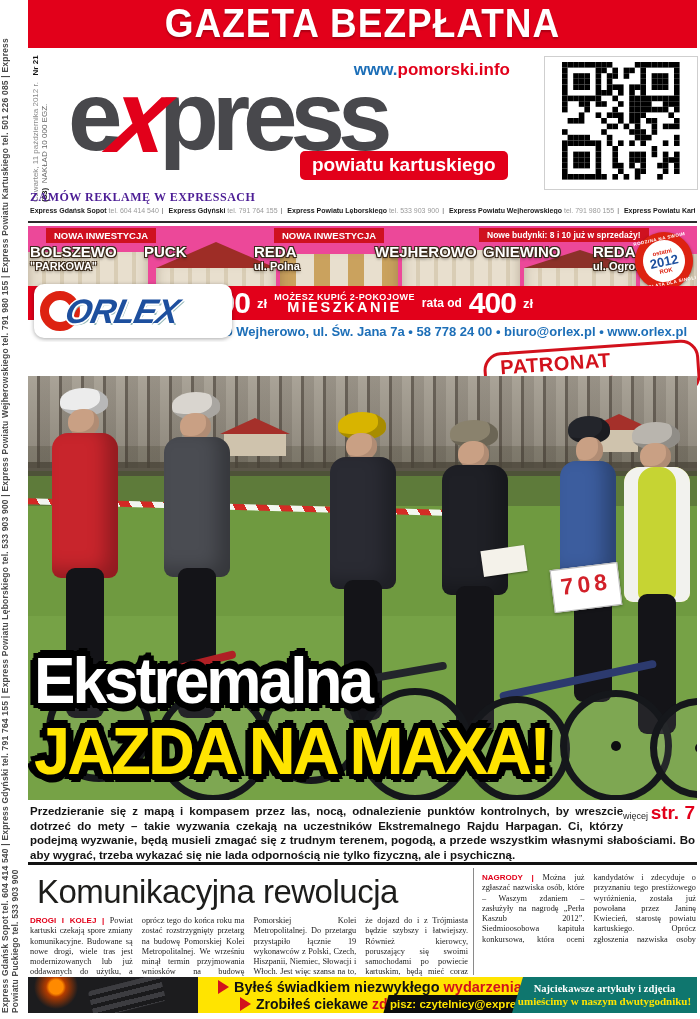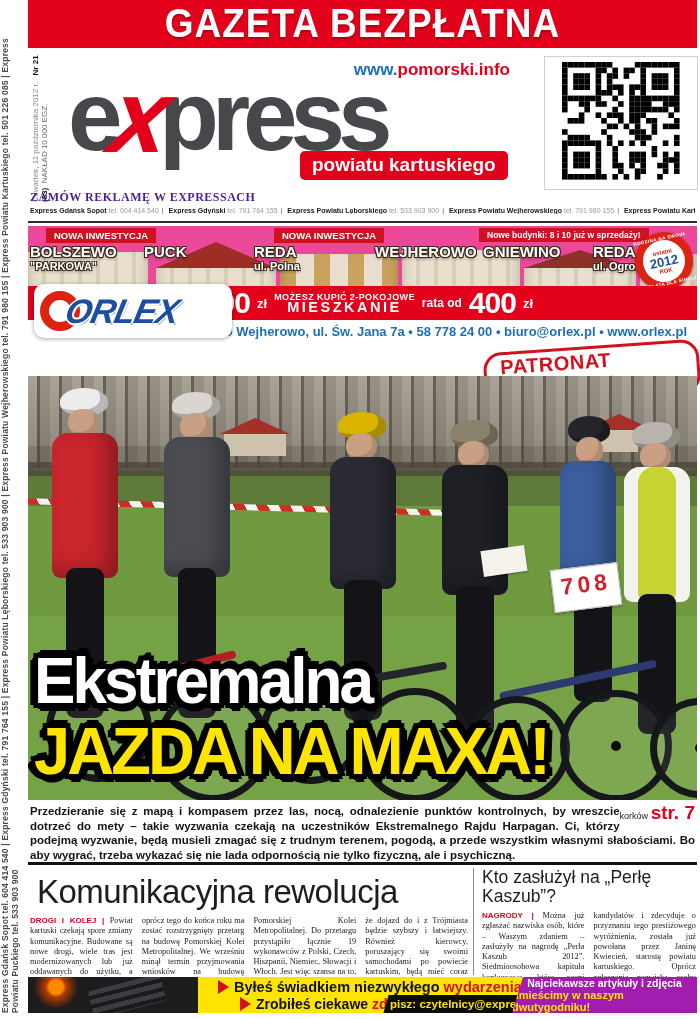--- a/index.html
+++ b/index.html
@@ -149,23 +149,23 @@
   .brow{position:absolute;font-weight:bold;font-size:14.5px;white-space:nowrap;color:#111;}
   .brow .red{color:#d2111c;}
   .brow .tri{display:inline-block;width:0;height:0;border-left:11px solid #d2111c;
              border-top:7px solid transparent;border-bottom:7px solid transparent;margin-right:5px;
              vertical-align:-2px;}
   .brow1{left:190px;top:2px;}
   .brow2{left:212px;top:19px;font-size:14px;}
   .pisz{position:absolute;left:358px;top:18px;width:166px;height:18px;background:#0c0c0c;
         transform:skewX(-16deg);display:flex;align-items:center;justify-content:center;}
   .pisz span{color:#ffe400;font-weight:bold;font-size:11.5px;transform:skewX(16deg);white-space:nowrap;}
-  .promo{position:absolute;right:0;top:0;width:185px;height:36px;background:#a21caf;
+  .promo{position:absolute;right:0;top:0;width:185px;height:36px;background:#0f766e;
          clip-path:polygon(11px 0,100% 0,100% 100%,0 100%);
-         display:flex;flex-direction:column;align-items:center;justify-content:center;line-height:12px;}
+         display:flex;flex-direction:column;align-items:center;justify-content:center;line-height:12px;font-family:Liberation Serif, serif;}
   .promo .p1{color:#fff;font-size:10.5px;font-weight:bold;}
   .promo .p2{color:#ffe400;font-size:11px;font-weight:bold;}
 </style>
 </head>
 <body>
 
 <div class="page">
 
   <div class="vrail">
     <span>Express Gdańsk Sopot tel. 604 414 540 | Express Gdyński tel. 791 764 155 | Express Powiatu Lęborskiego tel. 533 903 900 | Express Powiatu Wejherowskiego tel. 791 980 155 | Express Powiatu Kartuskiego tel. 501 226 085 | Express Powiatu Puckiego tel. 533 903 900</span>
@@ -564,39 +564,38 @@
     <div class="wheel" style="left:622px;top:322px;width:86px;height:86px;"></div>
 
     <div class="bib" style="left:524px;top:190px;">708</div>
 
     <div class="hl hl1">Ekstremalna</div>
     <div class="hl hl2">JAZDA NA MAXA!</div>
   </div>
 
   <div class="lead">
     <span class="more">
-      <span>korków</span>
+      <span>więcej</span>
       <b>str. 7</b>
     </span>
     <span>Przedzieranie się z mapą i kompasem przez las, nocą, odnalezienie punktów kontrolnych, by wreszcie dotrzeć do mety – takie wyzwania czekają na uczestników Ekstremalnego Rajdu Harpagan. Ci, którzy podejmą wyzwanie, będą musieli zmagać się z trudnym terenem, pogodą, a przede wszystkim własnymi słabościami. Bo aby wygrać, trzeba wykazać się nie lada odpornością nie tylko fizyczną, ale i psychiczną.</span>
   </div>
 
   <div class="blackline"></div>
 
   <div class="artmain">
     <h1>Komunikacyjna rewolucja</h1>
     <div class="artbody">
       <span class="kick">DROGI I KOLEJ |</span><span> Powiat kartuski czekają spore zmiany komunikacyjne. Budowane są nowe drogi, wiele tras jest modernizowanych lub już oddawanych do użytku, a oprócz tego do końca roku ma zostać rozstrzygnięty przetarg na budowę Pomorskiej Kolei Metropolitalnej. We wrześniu minął termin przyjmowania wniosków na budowę Pomorskiej Kolei Metropolitalnej. Do przetargu przystąpiło łącznie 19 wykonawców z Polski, Czech, Hiszpanii, Niemiec, Słowacji i Włoch. Jest więc szansa na to, że dojazd do i z Trójmiasta będzie szybszy i łatwiejszy. Również kierowcy, poruszający się swoimi samochodami po powiecie kartuskim, będą mieć coraz więcej powodów do zadowolenia, ponieważ planowana jest budowa nowych dróg, które mają usprawnić ruch na drogach. Ulgę odczuli już mieszkańcy Kartuz – zakończona budowa „obwodnica centrum miasta”, czyli ulica Kolejowa, ułatwiła przejazd przez miasto i przyczyniła się do zmniejszenia korków. </span>
     </div>
   </div>
 
   <div class="vdiv"></div>
 
   <div class="artside">
-    <h2>Kto zasłużył na „Perłę Kaszub”?</h2>
     <div class="artbody">
       <span class="kick">NAGRODY |</span><span> Można już zgłaszać nazwiska osób, które – Waszym zdaniem – zasłużyły na nagrodę „Perła Kaszub 2012”. Siedmioosobowa kapituła konkursowa, która oceni kandydatów i zdecyduje o przyznaniu tego prestiżowego wyróżnienia, została już powołana przez Janinę Kwiecień, starostę powiatu kartuskiego. Oprócz zgłoszenia nazwiska osoby jako kandydata do Nagrody Starosty Kartuskiego należy dołączyć odpowiednie uzasadnienie. Wątpliwości można wyjaśnić dzwoniąc pod nr tel. 58 685 40 05, wew. 500. </span>
     </div>
   </div>
 
   <div class="bot">
     <div class="yellowband"></div>
     <div class="phone">
         <div class="keys"></div>
       </div>

